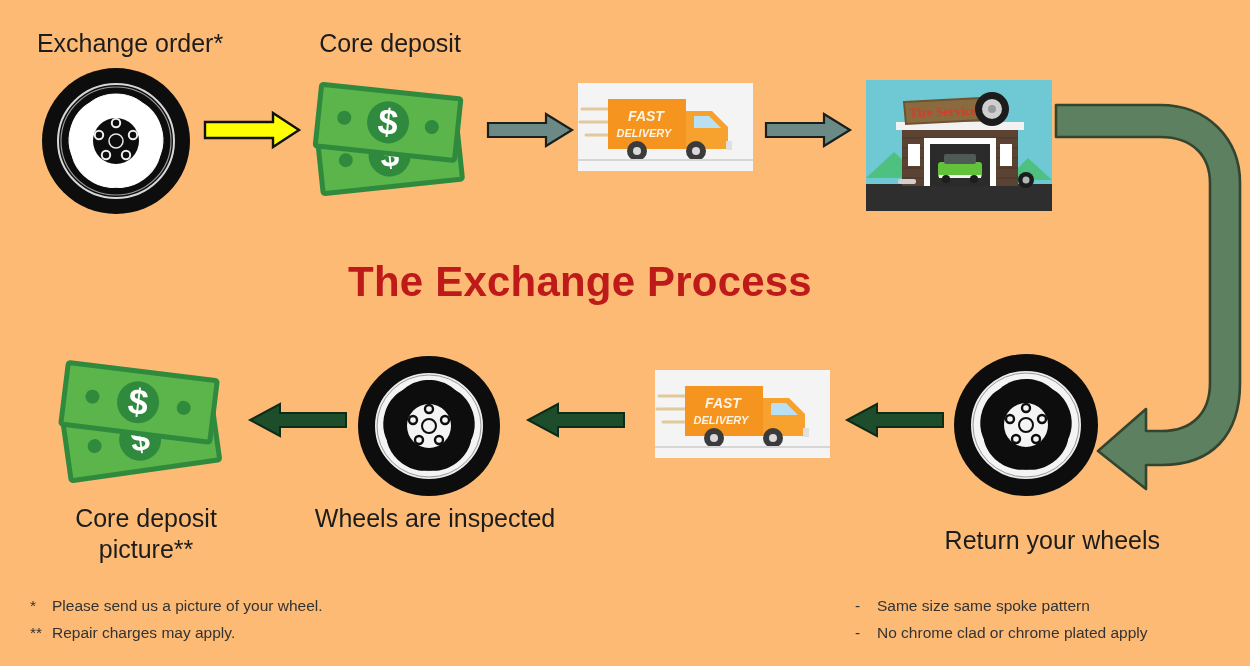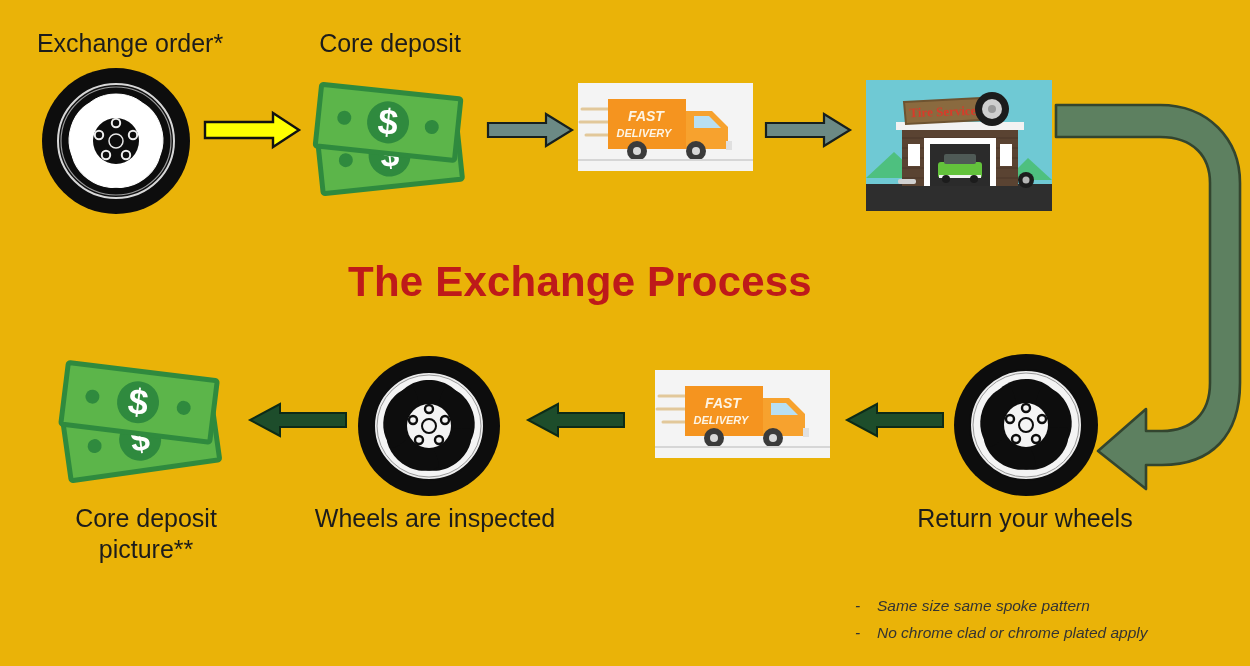--- a/index.html
+++ b/index.html
@@ -8,21 +8,21 @@
     background: #ffffff;
   }
   body {
     font-family: "Liberation Sans", sans-serif;
     color: #1a1a1a;
   }
   #canvas {
     position: relative;
     width: 1250px;
     height: 666px;
-    background: #eab308;
+    background: #fdba74;
     overflow: hidden;
   }
   .abs { position: absolute; }
   .lbl {
     font-size: 25px;
     color: #1c1c1c;
     text-align: center;
     line-height: 1.25;
     white-space: nowrap;
     font-weight: 400;
@@ -328,24 +328,32 @@
     </svg>
   </div>
 
   <div class="abs lbl wrap" style="left:36px; top:503px; width:220px;">
     <div>Core deposit</div>
     <div>picture**</div>
   </div>
 
   <div class="abs lbl" style="left:290px; top:503px; width:290px;">Wheels are inspected</div>
 
-  <div class="abs lbl" style="left:890px; top:503px; width:270px;">Return your wheels</div>
-
-
-  <div class="abs" style="left:855px; top:592px;font-style:italic;">
+  <div class="abs lbl" style="left:890px; top:525px; width:270px;text-align:right;">Return your wheels</div>
+
+  <div class="abs" style="left:30px; top:592px;">
+    <div class="note">
+      <span class="mk">*</span><span>Please send us a picture of your wheel.</span>
+    </div>
+    <div class="note">
+      <span class="mk">**</span><span>Repair charges may apply.</span>
+    </div>
+  </div>
+
+  <div class="abs" style="left:855px; top:592px;">
     <div class="note">
       <span class="mk">-</span><span>Same size same spoke pattern</span>
     </div>
     <div class="note">
       <span class="mk">-</span><span>No chrome clad or chrome plated apply</span>
     </div>
   </div>
 
 </div>
 

